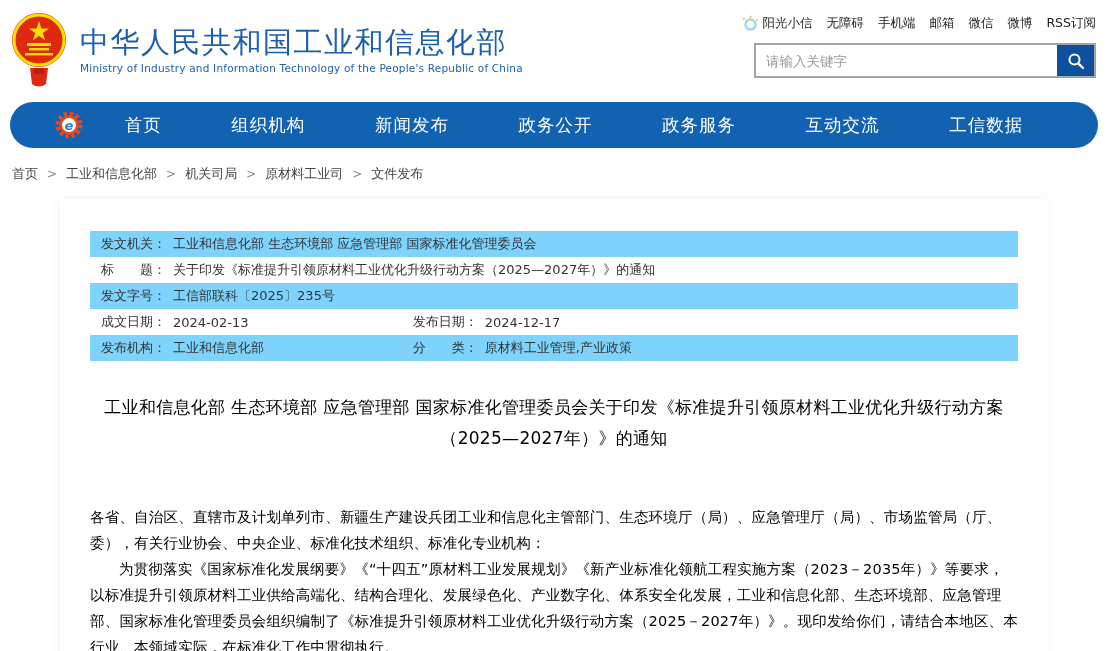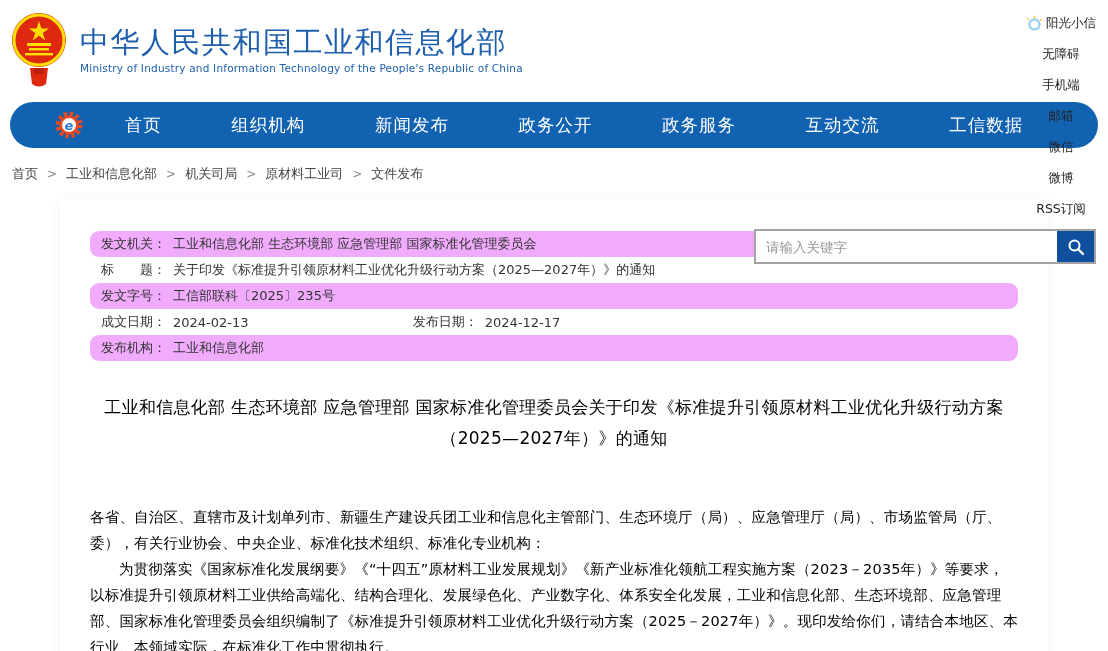--- a/index.html
+++ b/index.html
@@ -14,21 +14,21 @@
   .site-header{
     display:flex;justify-content:space-between;align-items:flex-start;
     padding:10px 12px 0 10px;height:93px;box-sizing:border-box;
   }
   .header-left{display:flex;align-items:center;gap:12px;cursor:pointer;}
   .emblem{width:58px;height:78px;flex:0 0 auto;}
   .site-title{color:#1d5fad;font-size:29px;font-weight:normal;letter-spacing:1.5px;line-height:34px;}
   .site-subtitle{color:#1d5fad;font-size:10.5px;margin-top:3px;letter-spacing:.2px;}
 
   .header-right{display:flex;flex-direction:column;align-items:flex-end;padding-top:5px;}
-  .top-links{display:flex;gap:14px;align-items:center;font-size:12.5px;flex-direction:column;}
+  .top-links{display:flex;gap:14px;align-items:center;font-size:12.5px;}
   .top-link{color:#222;display:flex;align-items:center;gap:3px;white-space:nowrap;}
   .mascot{display:inline-flex;width:17px;height:17px;}
   .search-box{
     margin-top:11px;display:flex;width:342px;height:35px;
     border:2px solid #a3a3a3;box-sizing:border-box;background:#fff;
   }
   .search-input{flex:1;border:none;outline:none;padding:0 10px;font-size:13.5px;color:#333;
     font-family:"DejaVu Sans","Liberation Sans",sans-serif;}
   .search-input::placeholder{color:#999;}
   .search-button{width:37px;background:#0e4f9e;border:none;display:flex;align-items:center;
@@ -51,21 +51,21 @@
 
   
   .content-card{
     width:988px;margin:16px auto 0;box-sizing:border-box;
     padding:32px 30px 30px;box-shadow:0 0 10px rgba(0,0,0,0.06);
     background:#fff;min-height:430px;
   }
 
   .meta-table{width:100%;font-size:13px;color:#333;}
   .meta-row{display:flex;height:26px;align-items:center;}
-  .meta-row.stripe{background:#f0abfc;border-radius:9px;}
+  .meta-row.stripe{background:#7dd3fc;}
   .meta-cell{display:flex;align-items:center;}
   .meta-cell.full{width:100%;}
   .meta-cell.half:first-child{width:33.6%;}
   .meta-cell.half:last-child{flex:1;}
   .meta-label{padding-left:11px;white-space:pre;color:#333;}
   .meta-value{margin-left:7px;color:#333;white-space:pre;}
 
   .doc-title{
     font-size:17px;font-weight:normal;color:#000;text-align:center;
     line-height:31px;margin:31px 6px 0;letter-spacing:.3px;
@@ -204,20 +204,24 @@
         <div class="meta-cell half">
           <span class="meta-label">发布日期：</span>
           <span class="meta-value">2024-12-17</span>
         </div>
       </div>
       <div class="meta-row stripe">
         <div class="meta-cell half">
           <span class="meta-label">发布机构：</span>
           <span class="meta-value">工业和信息化部</span>
         </div>
+        <div class="meta-cell half">
+          <span class="meta-label">分　　类：</span>
+          <span class="meta-value">原材料工业管理,产业政策</span>
+        </div>
       </div>
     </div>
   <h1 class="doc-title">工业和信息化部 生态环境部 应急管理部 国家标准化管理委员会关于印发《标准提升引领原材料工业优化升级行动方案（2025—2027年）》的通知</h1>
   <div class="doc-body" id="doc-body">
       <p class="body-para">各省、自治区、直辖市及计划单列市、新疆生产建设兵团工业和信息化主管部门、生态环境厅（局）、应急管理厅（局）、市场监管局（厅、委），有关行业协会、中央企业、标准化技术组织、标准化专业机构：</p>
       <p class="body-para indent">为贯彻落实《国家标准化发展纲要》《“十四五”原材料工业发展规划》《新产业标准化领航工程实施方案（2023－2035年）》等要求，以标准提升引领原材料工业供给高端化、结构合理化、发展绿色化、产业数字化、体系安全化发展，工业和信息化部、生态环境部、应急管理部、国家标准化管理委员会组织编制了《标准提升引领原材料工业优化升级行动方案（2025－2027年）》。现印发给你们，请结合本地区、本行业、本领域实际，在标准化工作中贯彻执行。</p>
     </div>
 </main>
 
 </body></html>

